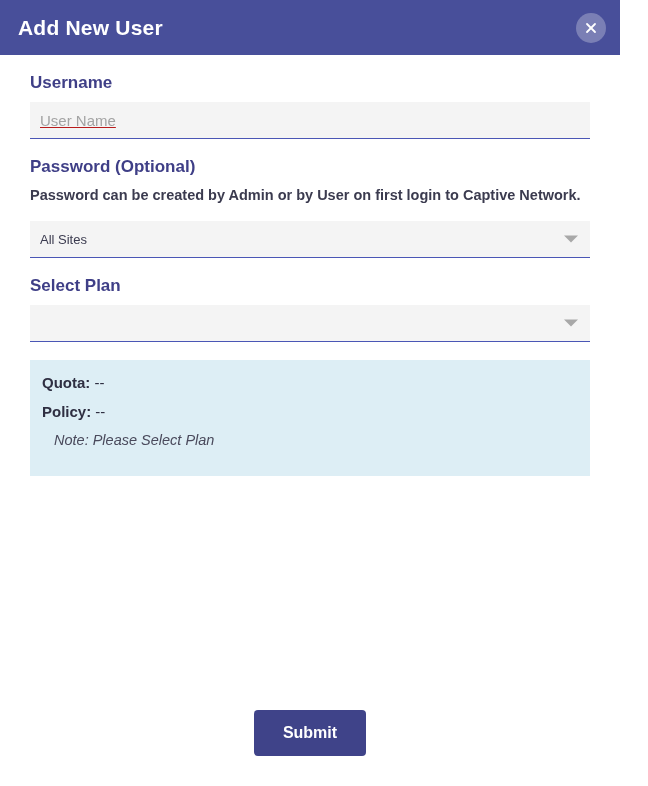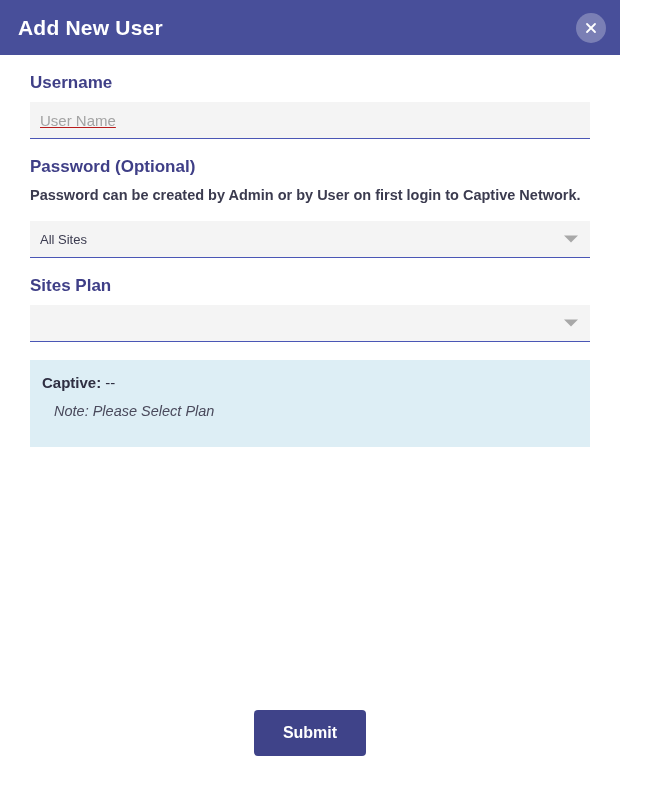--- a/index.html
+++ b/index.html
@@ -214,29 +214,33 @@
     </div>
 
     <div class="field-group">
       <div class="select-wrap">
         <div class="select-value">All Sites</div>
         <div class="select-arrow"></div>
       </div>
     </div>
 
     <div class="field-group">
-      <div class="field-label">Sites Plan</div>
+      <div class="field-label">Select Plan</div>
       <div class="select-wrap">
         <div class="select-value"></div>
         <div class="select-arrow"></div>
       </div>
 
       <div class="info-panel">
         <div class="info-line">
-          <b>Captive:</b>
+          <b>Quota:</b>
+          <span>--</span>
+        </div>
+        <div class="info-line">
+          <b>Policy:</b>
           <span>--</span>
         </div>
         <div class="info-note">Note: Please Select Plan</div>
       </div>
     </div>
 
   </div>
 
   <div class="dialog-footer">
     <button class="submit-btn">Submit</button>

